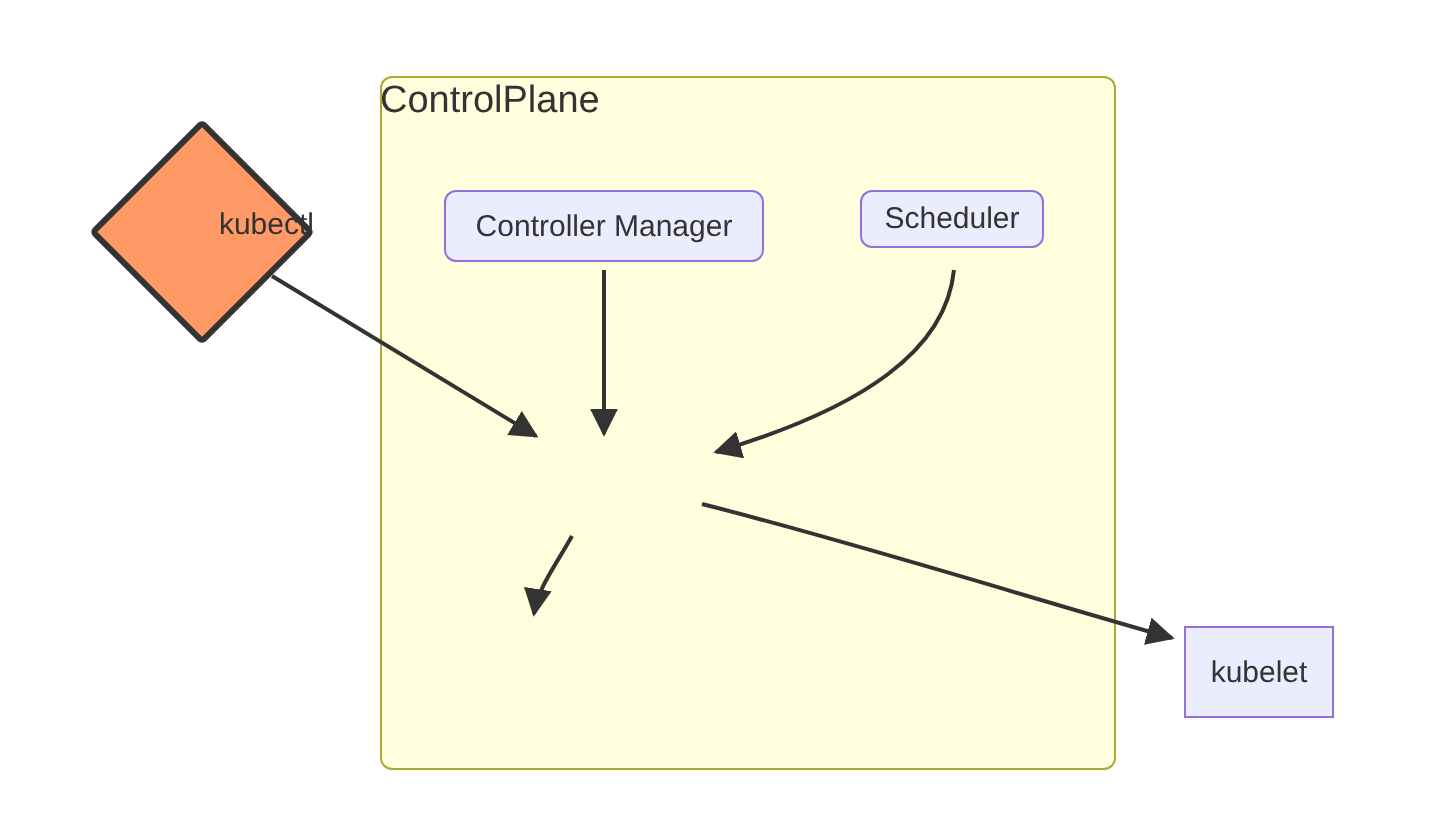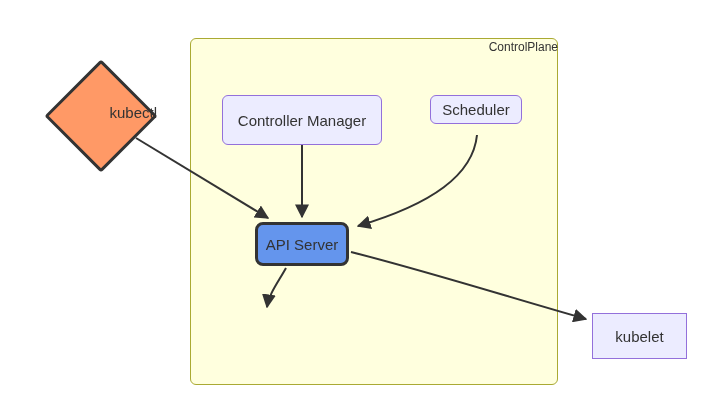--- a/index.html
+++ b/index.html
@@ -30,48 +30,48 @@
     width: 368px; height: 347px;
     background: var(--cluster-fill);
     border: 1px solid var(--cluster-border);
     border-radius: 6px;
     box-sizing: border-box;
   }
   .cluster-label {
     position: absolute;
     left: 190px; top: 40px;
     width: 368px;
-    text-align: right;
-    font-size: 12px;
+    text-align: left;
+    font-size: 19px;
     color: var(--cluster-label);
   }
 
   .node {
     position: absolute;
     display: flex;
     align-items: center;
     justify-content: center;
     box-sizing: border-box;
     font-size: 15px;
     color: var(--text);
     background: var(--node-fill);
     border: 1px solid var(--node-border);
   }
   .node.rounded { border-radius: 6px; }
 
-  #node-controller-manager { left: 222px; top: 95px;  width: 160px; height: 50px; }
+  #node-controller-manager { left: 222px; top: 95px;  width: 160px; height: 36px; }
   #node-scheduler          { left: 430px; top: 95px;  width: 92px;  height: 29px; }
   #node-api-server {
     left: 255px; top: 222px; width: 94px; height: 44px;
     background: var(--api-fill);
     border: 3px solid var(--emphasis-border);
     border-radius: 8px;
   }
   #node-etcd    { left: 238px; top: 312px; width: 55px; height: 46px; }
-  #node-kubelet { left: 592px; top: 313px; width: 95px; height: 46px; border-radius: 0; }
+  #node-kubelet { left: 592px; top: 313px; width: 75px; height: 46px; border-radius: 0; }
 
   #node-kubectl-shape {
     position: absolute;
     left: 61px; top: 76px;
     width: 80px; height: 80px;
     background: var(--kubectl-fill);
     border: 3px solid var(--emphasis-border);
     border-radius: 3px;
     transform: rotate(45deg);
     box-sizing: border-box;
@@ -106,18 +106,17 @@
     <path class="edge" d="M 351,252 C 430,272 515,299 586,319" marker-end="url(#arrow)"></path>
   </svg>
 
   <div id="node-kubectl-shape"></div>
   <div id="node-kubectl-label">kubectl</div>
 
   <div id="node-controller-manager" class="node rounded">Controller Manager</div>
 
   <div id="node-scheduler" class="node rounded">Scheduler</div>
 
-  <div id="node-api-server" class="node">API Server</div>
 
 
   <div id="node-kubelet" class="node">kubelet</div>
 
 </div>
 
 </body></html>

